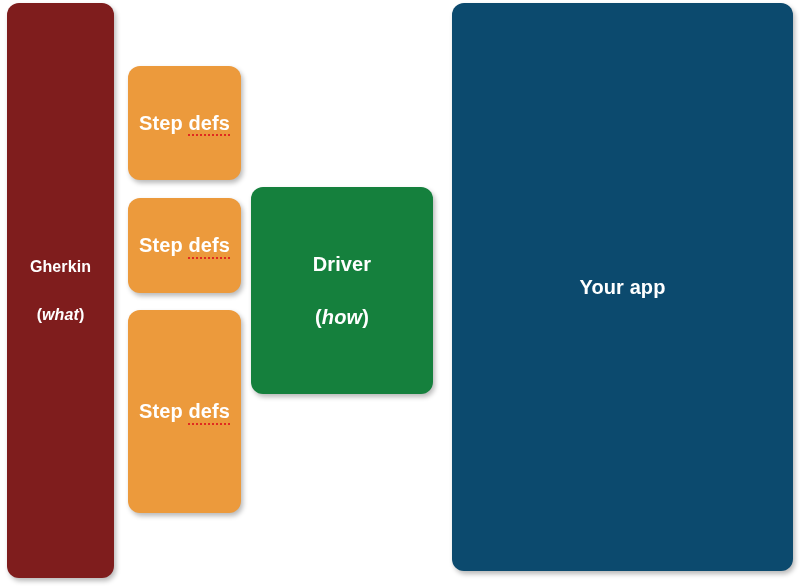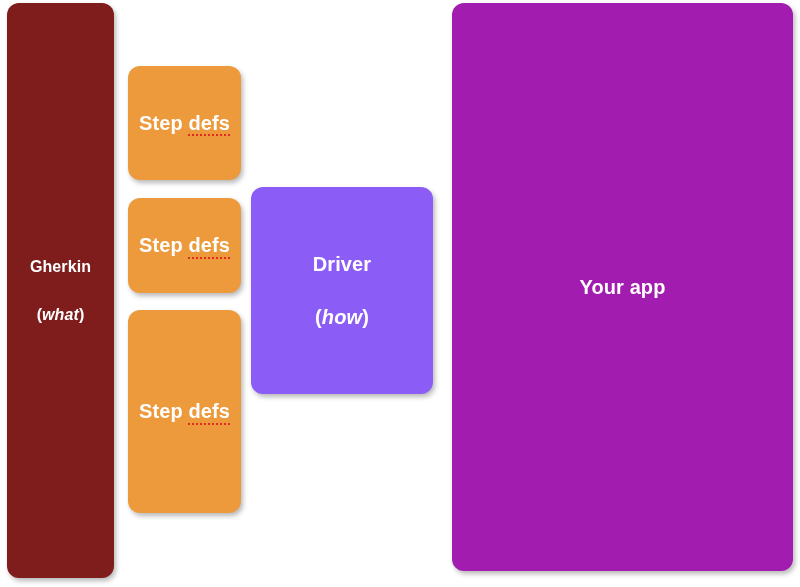--- a/index.html
+++ b/index.html
@@ -85,28 +85,28 @@
   }
   #node-stepdefs-3 {
     left: 128px; top: 310px;
     width: 113px; height: 203px;
     background: #ec9a3c;
   }
 
   #node-driver {
     left: 251px; top: 187px;
     width: 182px; height: 207px;
-    background: #8b5cf6;
+    background: #15803d;
     justify-content: center;
   }
 
   #node-yourapp {
     left: 452px; top: 3px;
     width: 341px; height: 568px;
-    background: #a21caf;
+    background: #0c4a6e;
   }
 </style>
 </head>
 <body>
 
 <div id="canvas">
 
   <div class="node" id="node-gherkin">
     <div class="node-label">
       <span>Gherkin</span>

